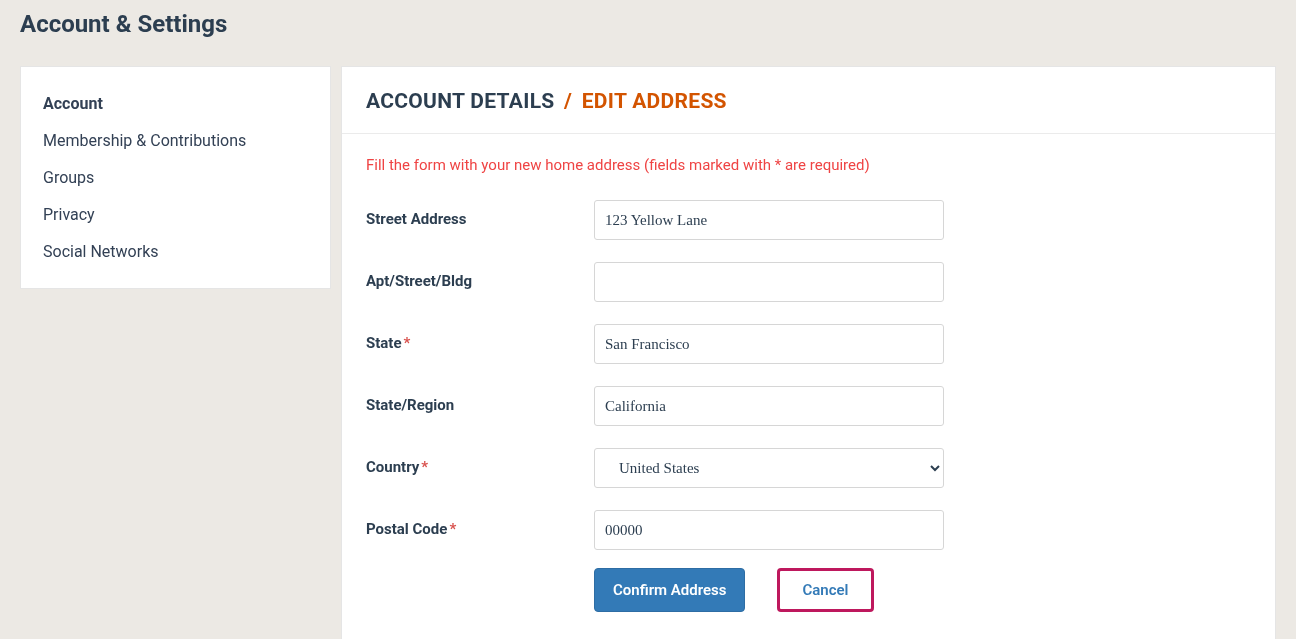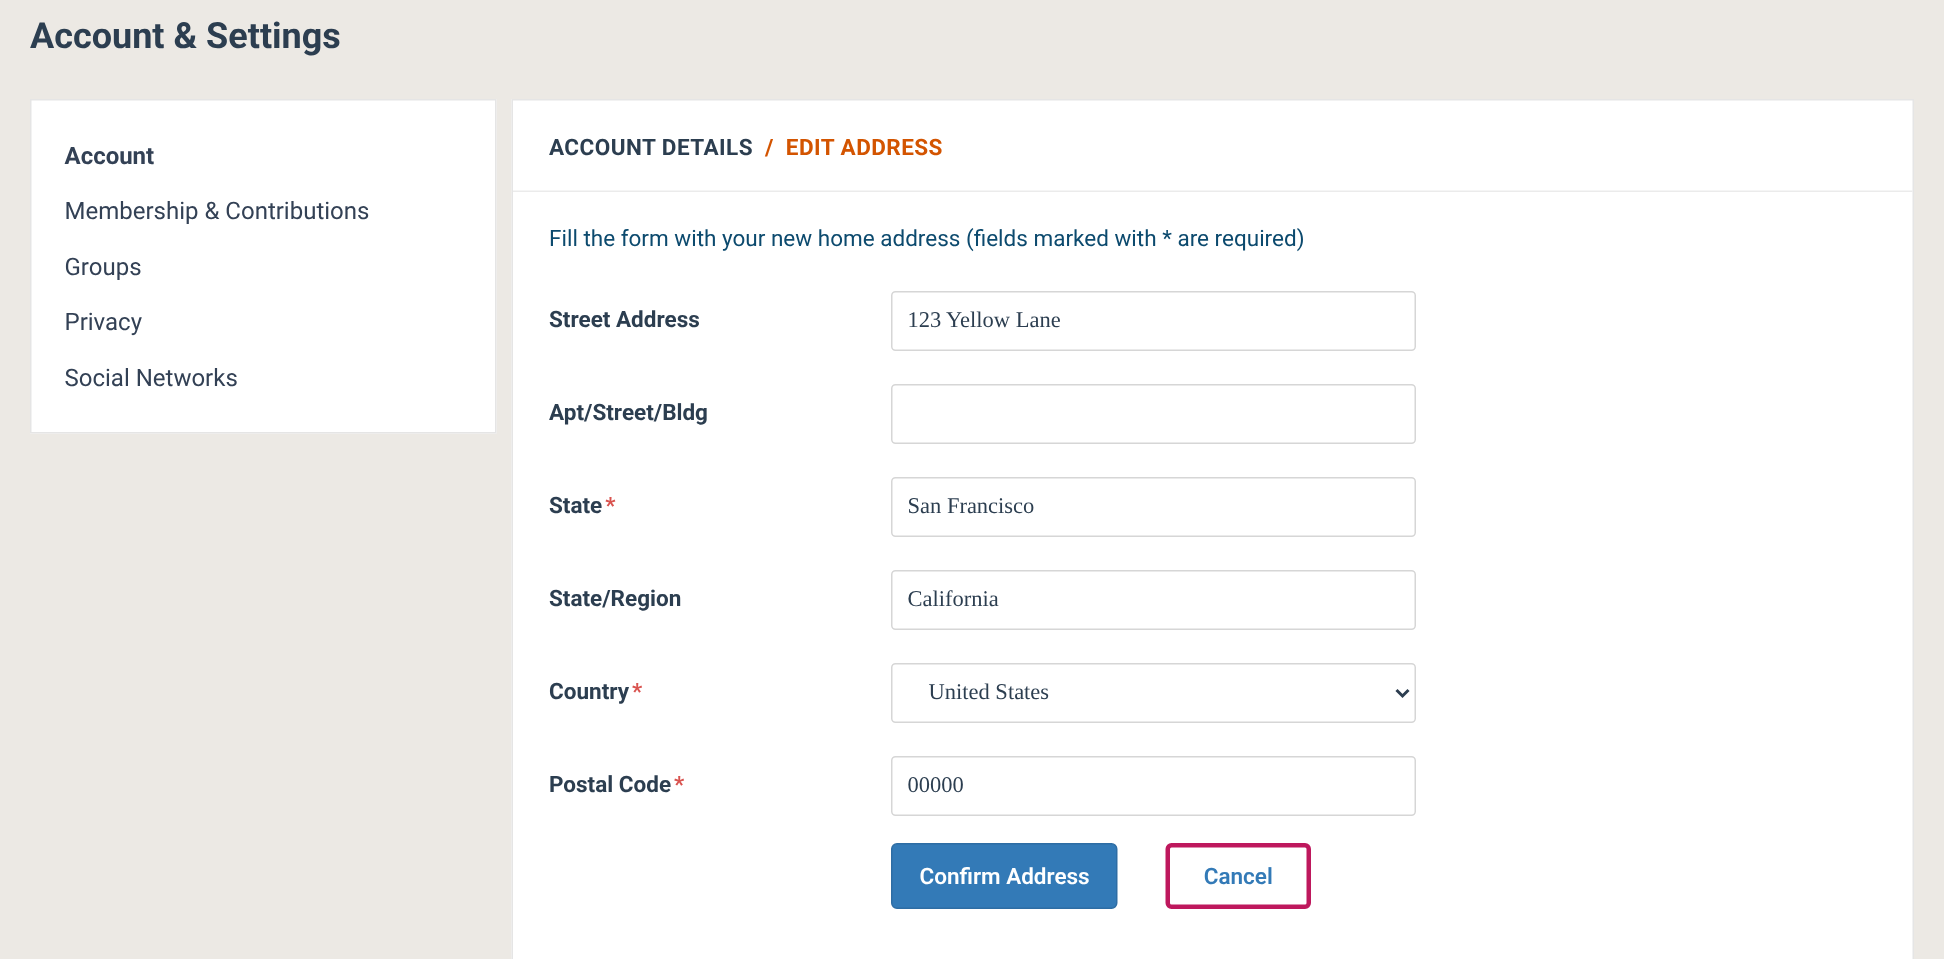--- a/index.html
+++ b/index.html
@@ -49,41 +49,41 @@
       font-weight: 700;
     }
     .main-panel {
       flex: 1;
       background: #fff;
       border: 1px solid #e5e5e5;
     }
     .breadcrumb {
       padding: 22px 24px 20px 24px;
       border-bottom: 1px solid #ebebeb;
-      font-size: 15px;
+      font-size: 21px;
       font-weight: 700;
       letter-spacing: 0.3px;
     }
     .breadcrumb-parent {
       color: #2c3e50;
       text-transform: uppercase;
     }
     .breadcrumb-sep {
       color: #d35400;
       margin: 0 4px;
     }
     .breadcrumb-current {
       color: #d35400;
       text-transform: uppercase;
     }
     .panel-body {
       padding: 22px 24px 40px 24px;
     }
     .form-help {
-      color: #0c4a6e;
+      color: #ef4444;
       font-size: 15px;
       margin-bottom: 26px;
     }
     .form-row {
       display: flex;
       align-items: flex-start;
       margin-bottom: 22px;
     }
     .form-label {
       width: 228px;

